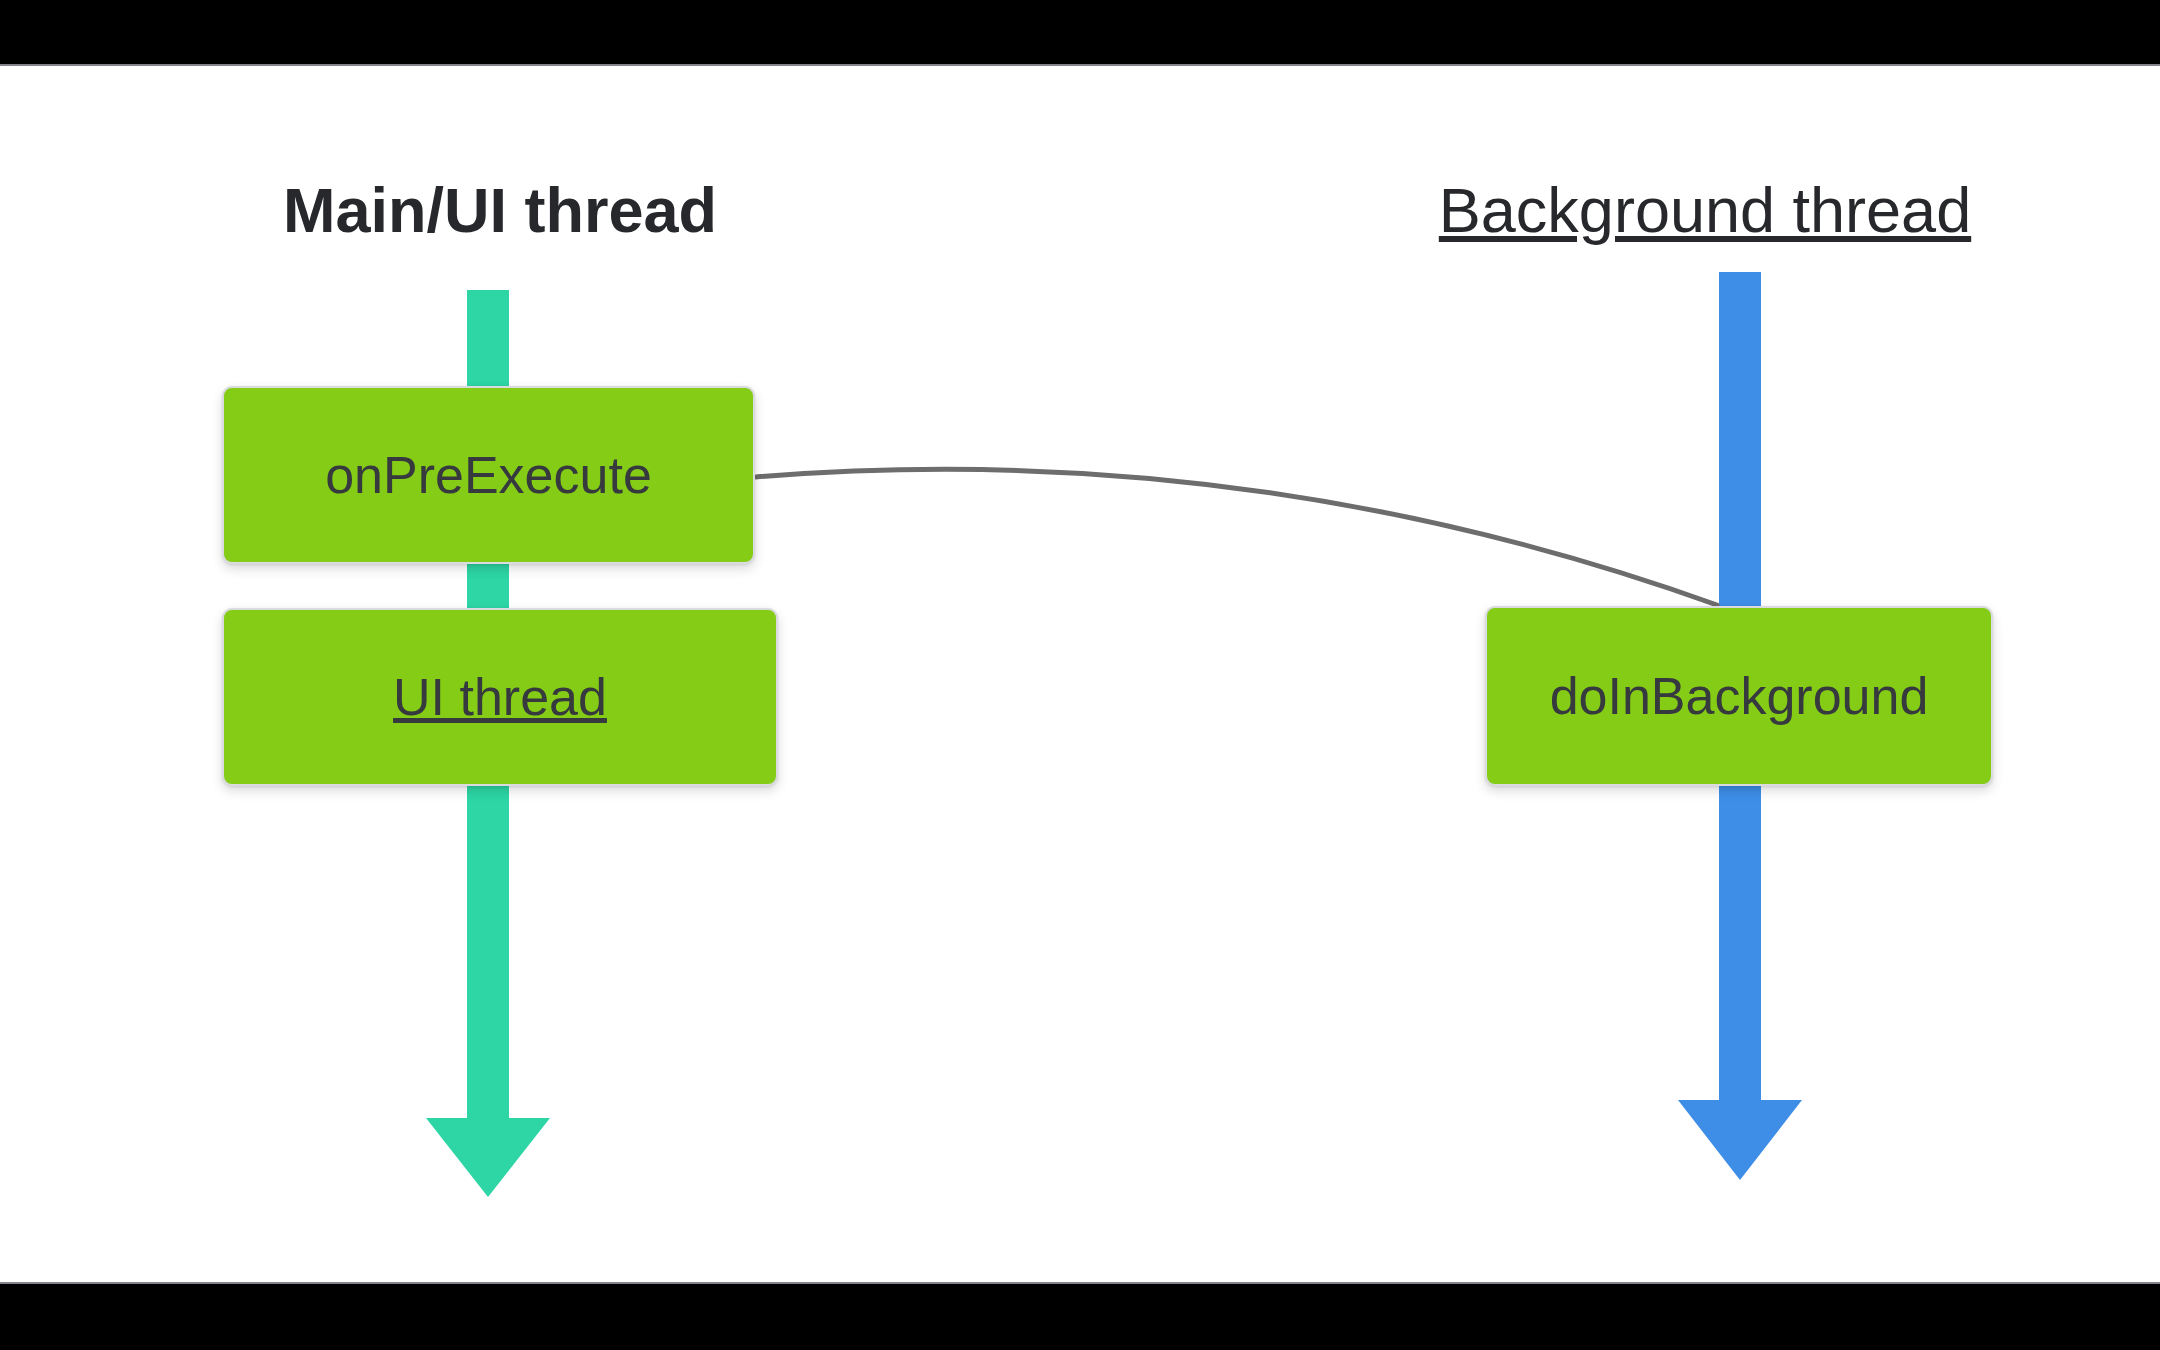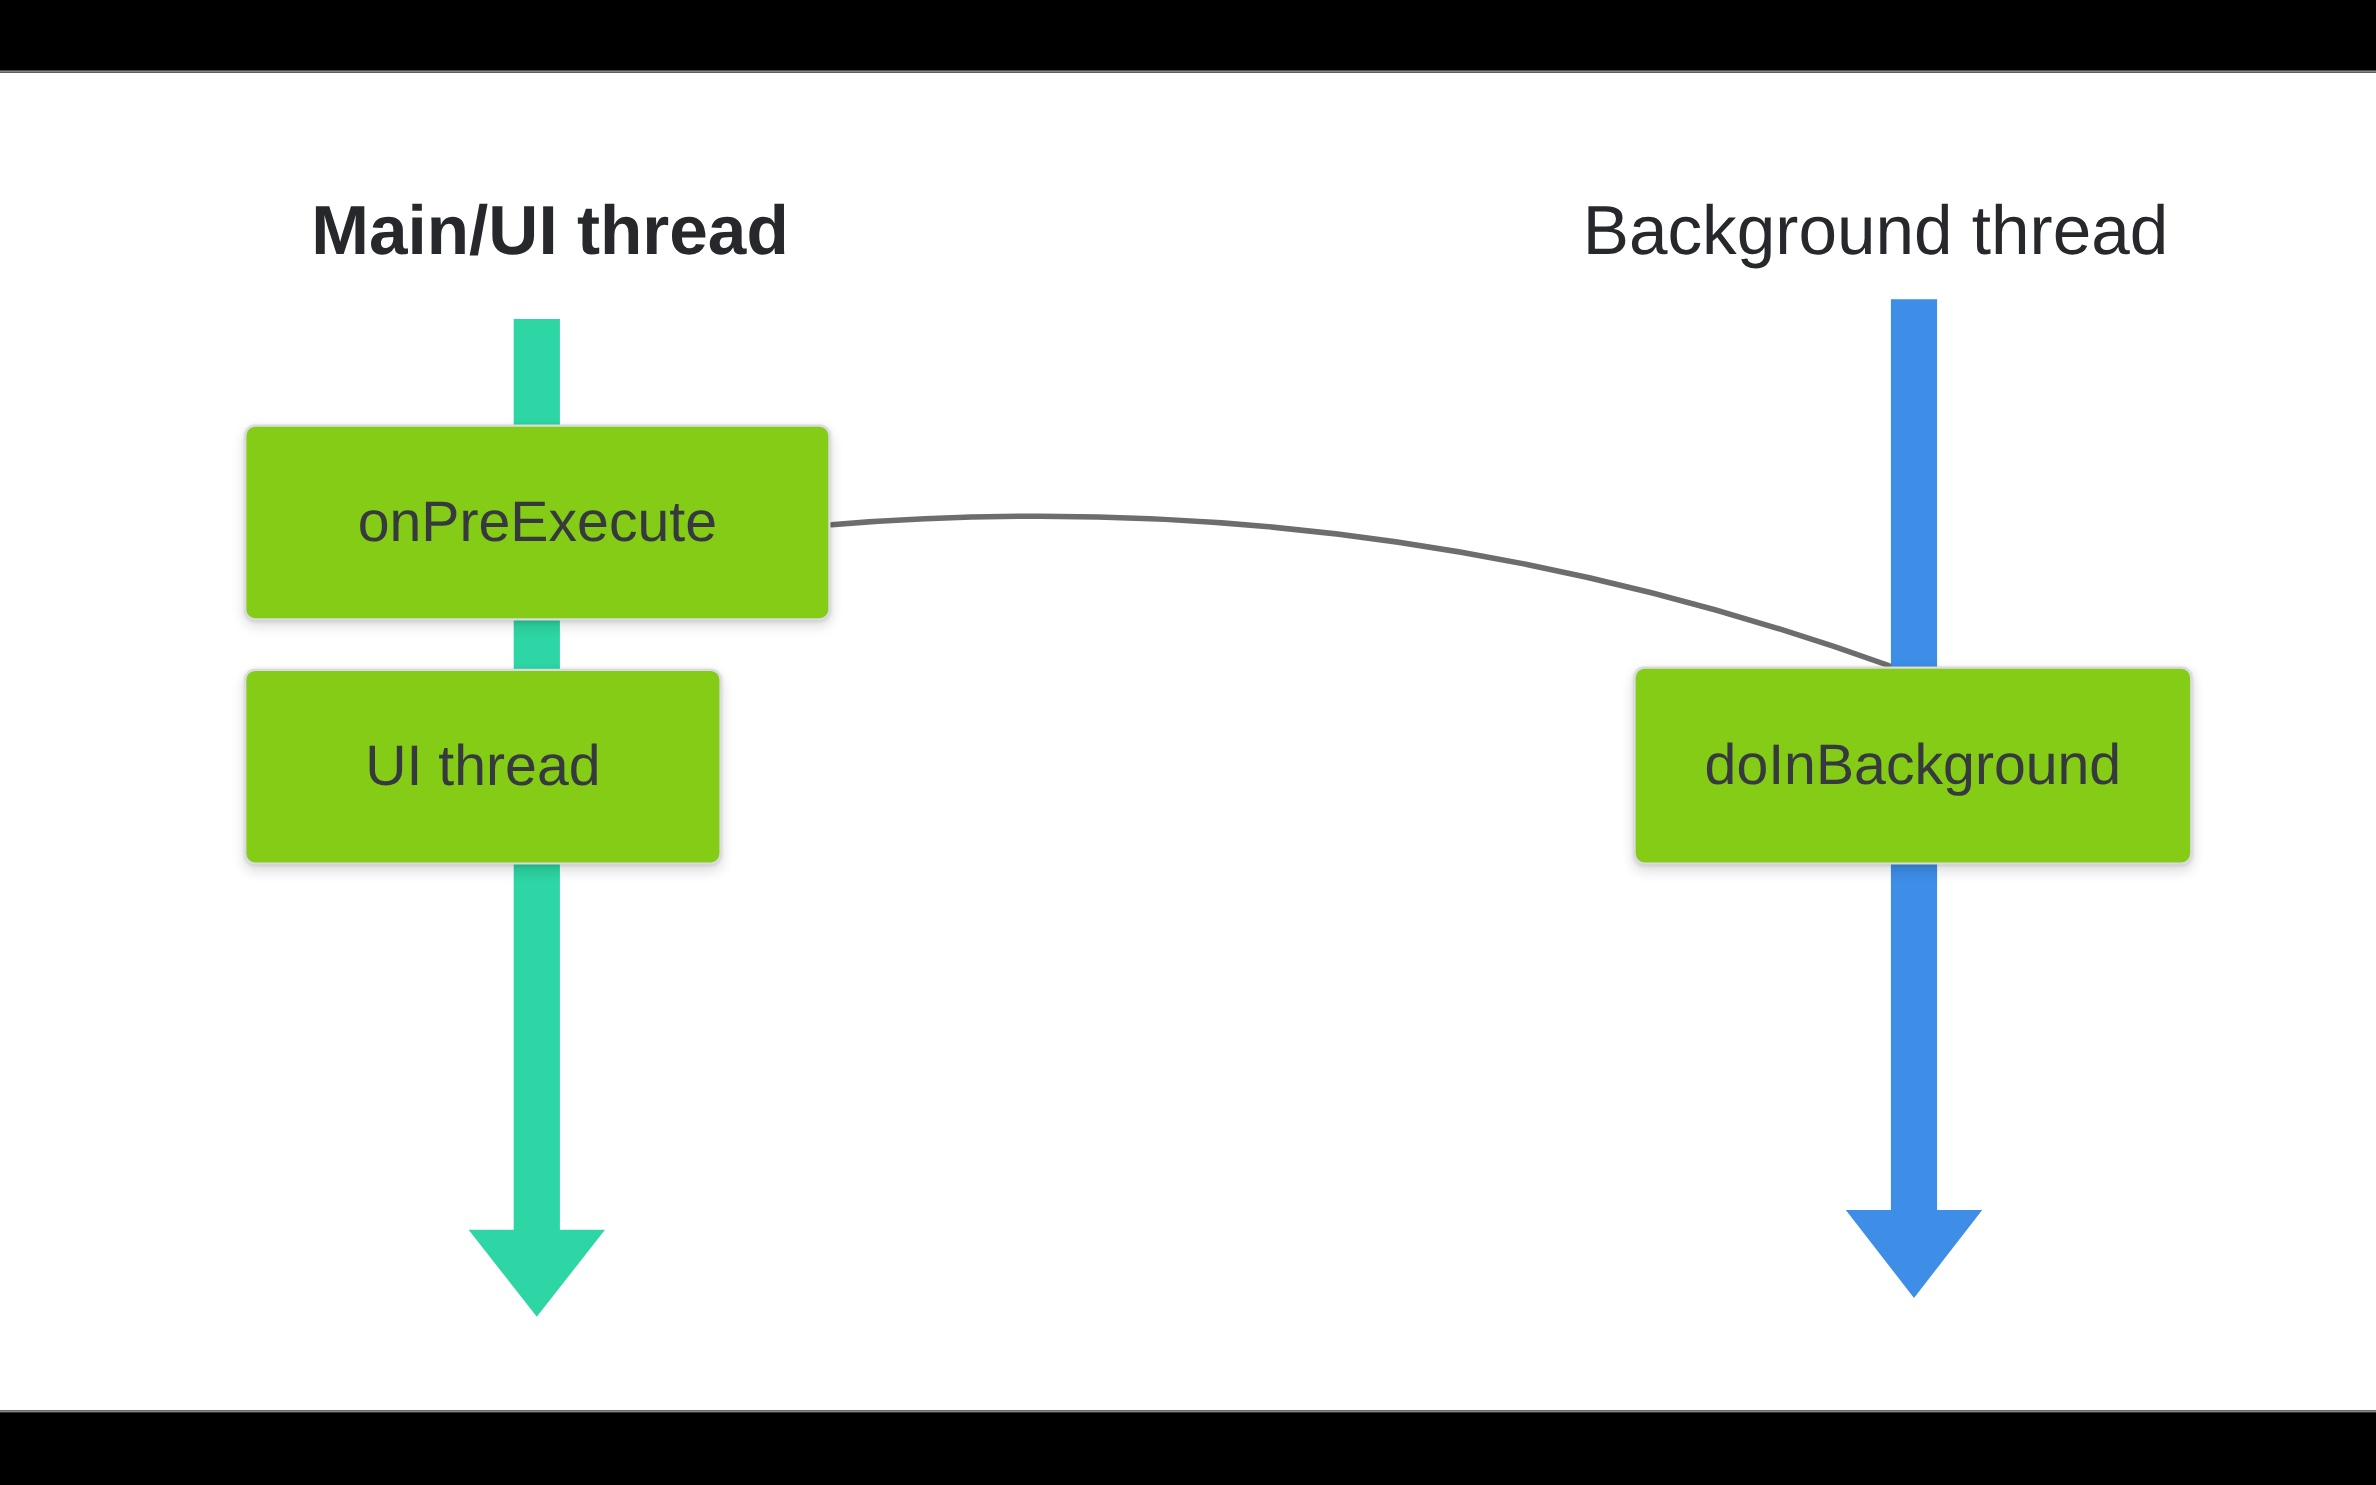--- a/index.html
+++ b/index.html
@@ -54,38 +54,38 @@
     top: 176px;
     width: 700px;
     text-align: center;
     font-size: 63px;
     line-height: 1.1;
     color: #26282b;
     z-index: 2;
     white-space: nowrap;
   }
   .col-title.left  { left: 150px; font-weight: bold; }
-  .col-title.right { left: 1355px; }
+  .col-title.right { left: 1355px; text-decoration: underline; }
   .node {
     position: absolute;
     display: flex;
     align-items: center;
     justify-content: center;
     background: #84cc16;
     border: 2px solid #d9dbdf;
     border-radius: 10px;
     box-shadow: 0 5px 12px rgba(0,0,0,0.14), 0 1px 3px rgba(0,0,0,0.10);
     font-size: 52px;
     color: #36393d;
     z-index: 2;
     box-sizing: border-box;
     white-space: nowrap;
   }
   .node.on-pre-execute  { left: 222px;  top: 386px; width: 533px; height: 178px; }
-  .node.ui-thread       { left: 222px;  top: 608px; width: 434px; height: 178px; }
+  .node.ui-thread       { left: 222px;  top: 608px; width: 556px; height: 178px; text-decoration: underline; }
   .node.do-in-background{ left: 1485px; top: 606px; width: 508px; height: 180px; }
 </style>
 </head>
 <body>
 
 <div class="screen">
 
   <div class="letterbox top"></div>
 
   <div class="stage"></div>

